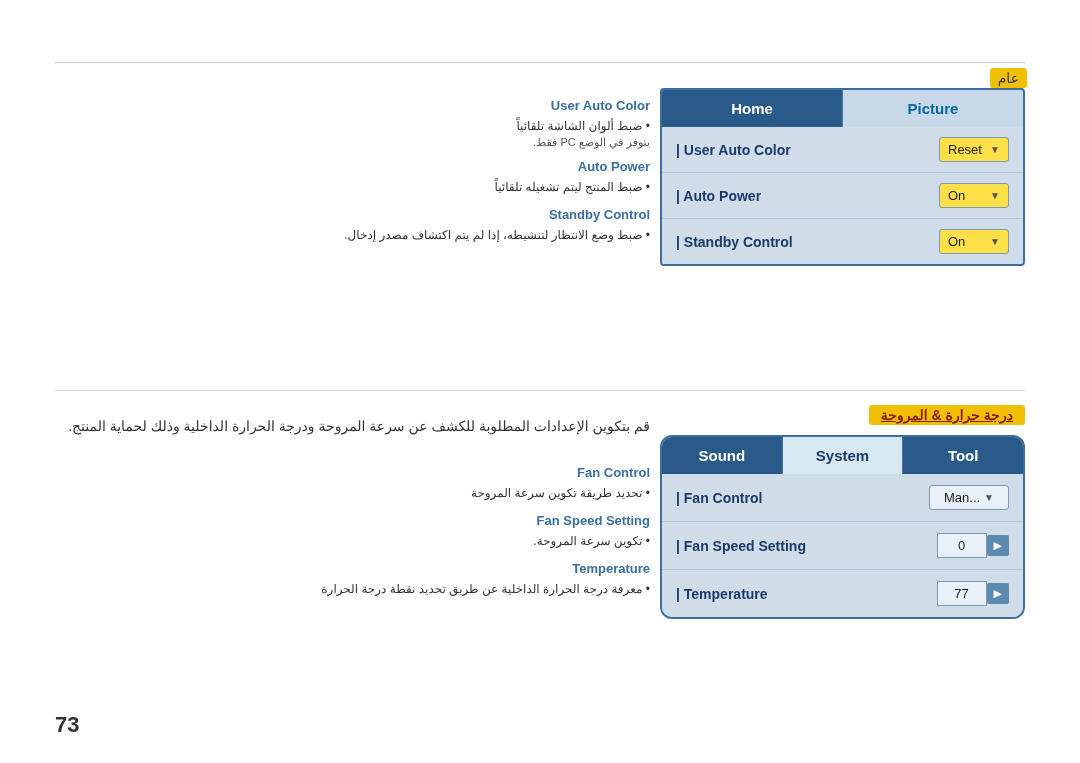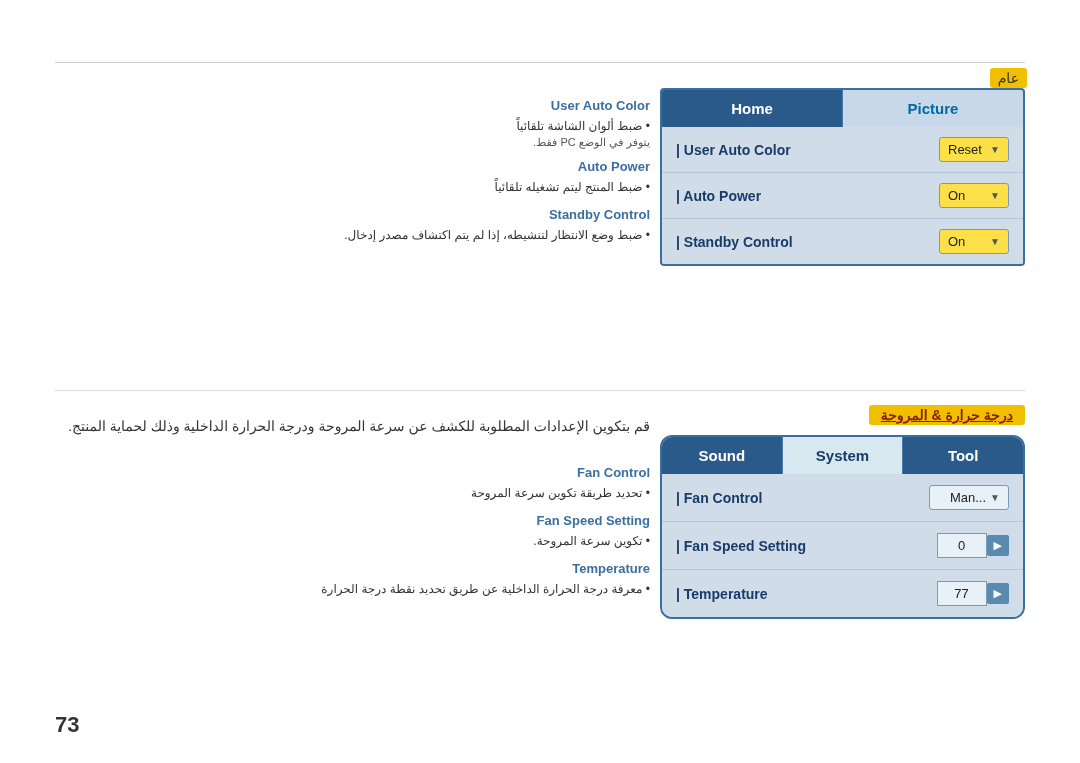--- a/index.html
+++ b/index.html
@@ -277,21 +277,21 @@
       background: #e8f0f8;
       border: 1px solid #7a9ab8;
       border-radius: 3px;
       padding: 4px 8px;
       font-size: 13px;
       color: #222;
       min-width: 80px;
       text-align: center;
       display: flex;
       align-items: center;
-      justify-content: flex-end;
+      justify-content: center;
       cursor: pointer;
     }
 
     
     .text-bottom {
       position: absolute;
       top: 415px;
       left: 55px;
       right: 430px;
       direction: rtl;

